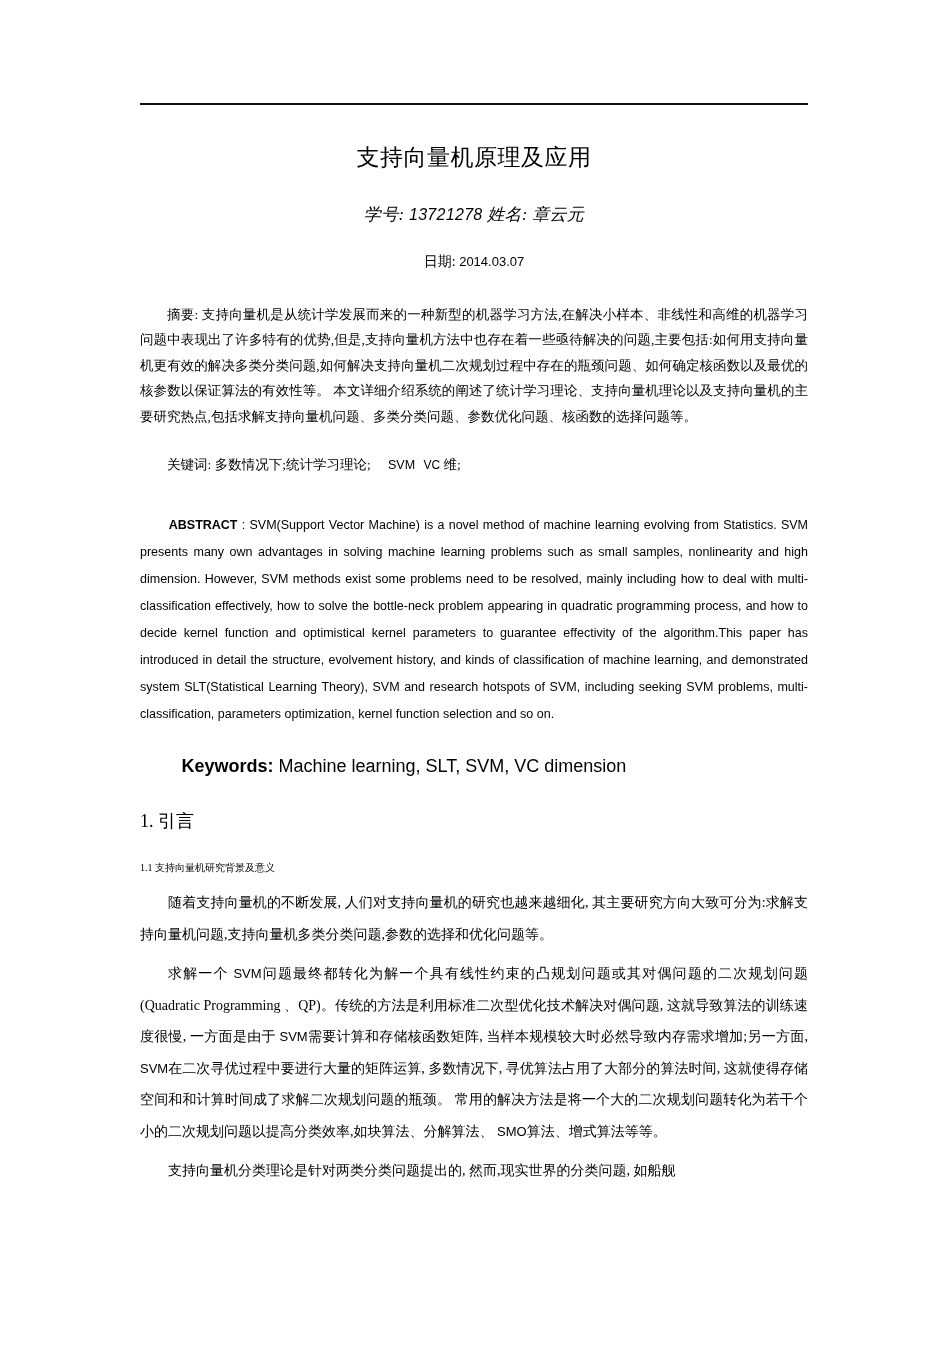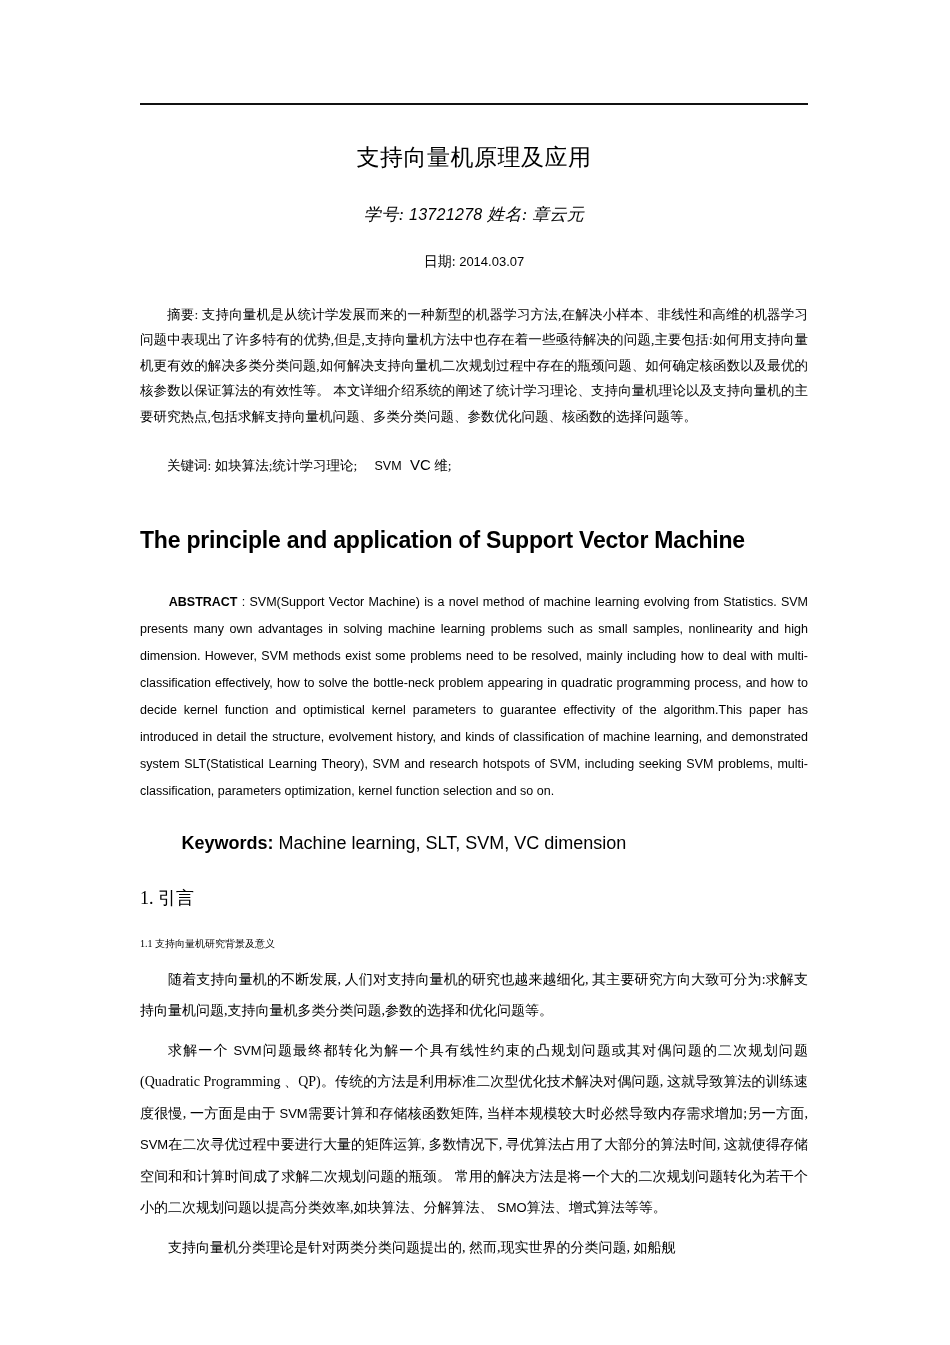--- a/index.html
+++ b/index.html
@@ -86,21 +86,21 @@
     line-height: 25px;
     text-indent: 2em;
   }
   .cn-keywords .kw-svm {
     font-family: "Liberation Sans", "DejaVu Sans", sans-serif;
     font-size: 12.5px;
     margin-left: 14px;
   }
   .cn-keywords .kw-vc {
     font-family: "Liberation Sans", "DejaVu Sans", sans-serif;
-    font-size: 15px;
+    font-size: 12px;
     margin-left: 5px;
   }
 
   
   .en-title {
     margin-top: 48px;
     font-family: "Liberation Sans", "DejaVu Sans", sans-serif;
     font-size: 23px;
     font-weight: bold;
     letter-spacing: -0.2px;
@@ -179,27 +179,26 @@
       <span class="dnum">2014.03.07</span>
     </div>
 
     <div class="cn-abstract">
       <span>摘要:</span>
       <span>支持向量机是从统计学发展而来的一种新型的机器学习方法,在解决小样本、非线性和高维的机器学习问题中表现出了许多特有的优势,但是,支持向量机方法中也存在着一些亟待解决的问题,主要包括:如何用支持向量机更有效的解决多类分类问题,如何解决支持向量机二次规划过程中存在的瓶颈问题、如何确定核函数以及最优的核参数以保证算法的有效性等。  本文详细介绍系统的阐述了统计学习理论、支持向量机理论以及支持向量机的主要研究热点,包括求解支持向量机问题、多类分类问题、参数优化问题、核函数的选择问题等。</span>
     </div>
 
     <div class="cn-keywords">
       <span>关键词:</span>
-      <span>如块算法;统计学习理论;</span>
+      <span>多数情况下;统计学习理论;</span>
       <span class="kw-svm">SVM</span>
       <span class="kw-vc">VC</span>
       <span>维;</span>
     </div>
 
-    <h2 class="en-title">The principle and application of Support Vector Machine</h2>
 
     <div class="en-abstract">
       <span class="lbl">ABSTRACT</span>
       <span>:</span>
       <span>SVM(Support Vector Machine) is a novel method of machine learning evolving from Statistics. SVM presents many own advantages in solving machine learning problems such as small samples, nonlinearity and high dimension. However, SVM methods exist some problems need to be resolved, mainly including how to deal with multi-classification effectively, how to solve the bottle-neck problem appearing in quadratic programming process, and how to decide kernel function and optimistical kernel parameters to guarantee effectivity of the algorithm.This paper has introduced in detail the structure, evolvement history, and kinds of classification of machine learning, and demonstrated system SLT(Statistical Learning Theory), SVM and research hotspots of SVM, including seeking SVM problems, multi-classification, parameters optimization, kernel function selection and so on.</span>
     </div>
 
     <div class="en-keywords">
       <span class="lbl">Keywords:</span>
       <span>Machine learning, SLT, SVM, VC dimension</span>

